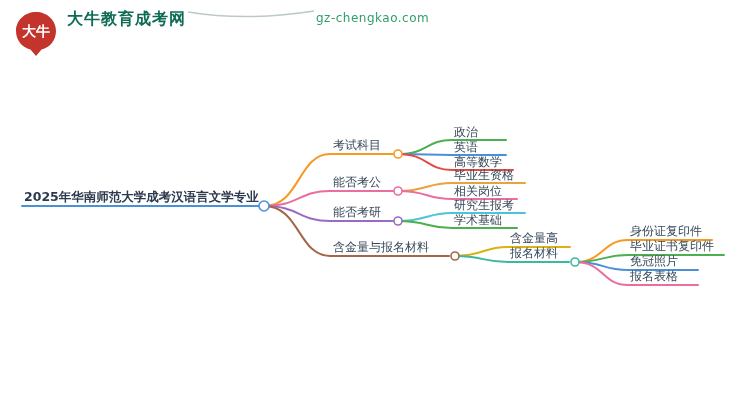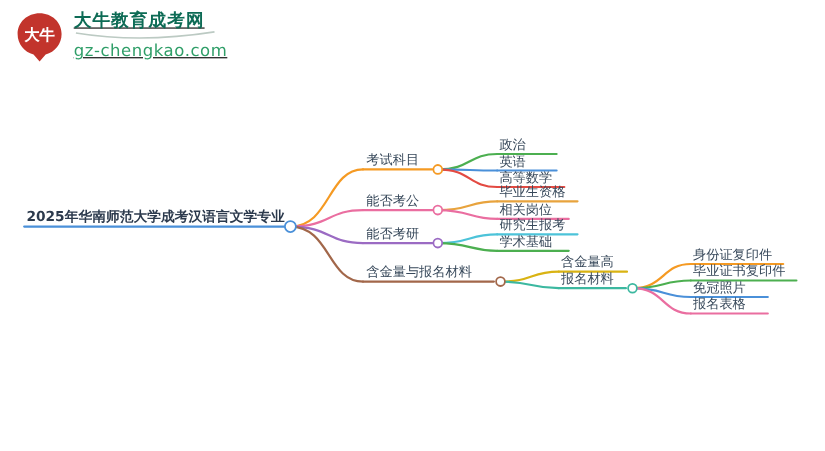--- a/index.html
+++ b/index.html
@@ -2,23 +2,23 @@
 <html><head>
 <meta charset="utf-8">
 <style>
   html,body{margin:0;padding:0;}
   body{font-family:"DejaVu Sans","Liberation Sans",sans-serif;background:#fff;}
   .stage{position:relative;width:750px;height:410px;background:#ffffff;overflow:hidden;padding-left:20px;}
 
   
   .logo{position:absolute;left:14px;top:10px;display:flex;gap:9px;align-items:flex-start;cursor:pointer;}
   .seal-text{fill:#ffffff;font-size:14px;font-weight:bold;font-family:"DejaVu Sans",sans-serif;}
-  .logo-text{display:flex;flex-direction:column;text-decoration:underline;}
+  .logo-text{display:flex;flex-direction:row;}
   .logo-title{font-size:16px;font-weight:bold;color:#0d6b55;letter-spacing:1px;line-height:1.15;}
-  .logo-subtitle{font-size:15px;color:#2f9e68;letter-spacing:0.5px;margin-top:1px;}
+  .logo-subtitle{font-size:12px;color:#2f9e68;letter-spacing:0.5px;margin-top:1px;}
 
   
   .mindmap{position:absolute;left:0;top:0;}
   .edge{fill:none;stroke-width:2;stroke-linecap:round;}
   .nline{stroke-width:2;stroke-linecap:round;}
   .dot{fill:#ffffff;stroke-width:1.6;cursor:pointer;}
   .nlabel{font-size:12px;fill:#37485a;font-family:"DejaVu Sans","Liberation Sans",sans-serif;}
   .root-label{font-size:12.5px;font-weight:600;fill:#2c3a4d;}
 </style>
 </head>

